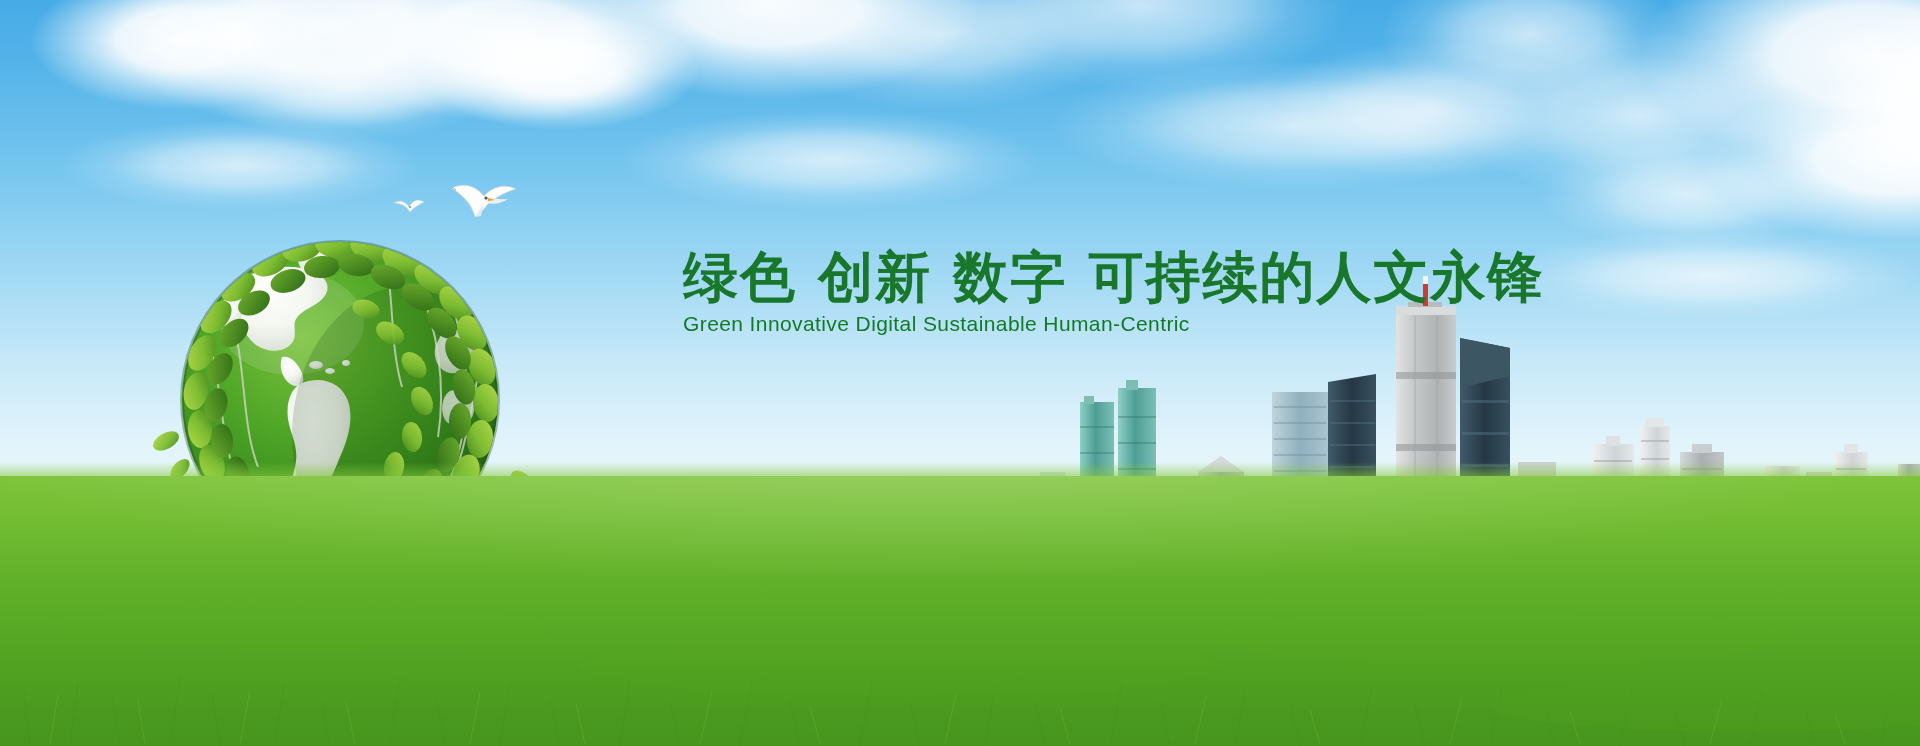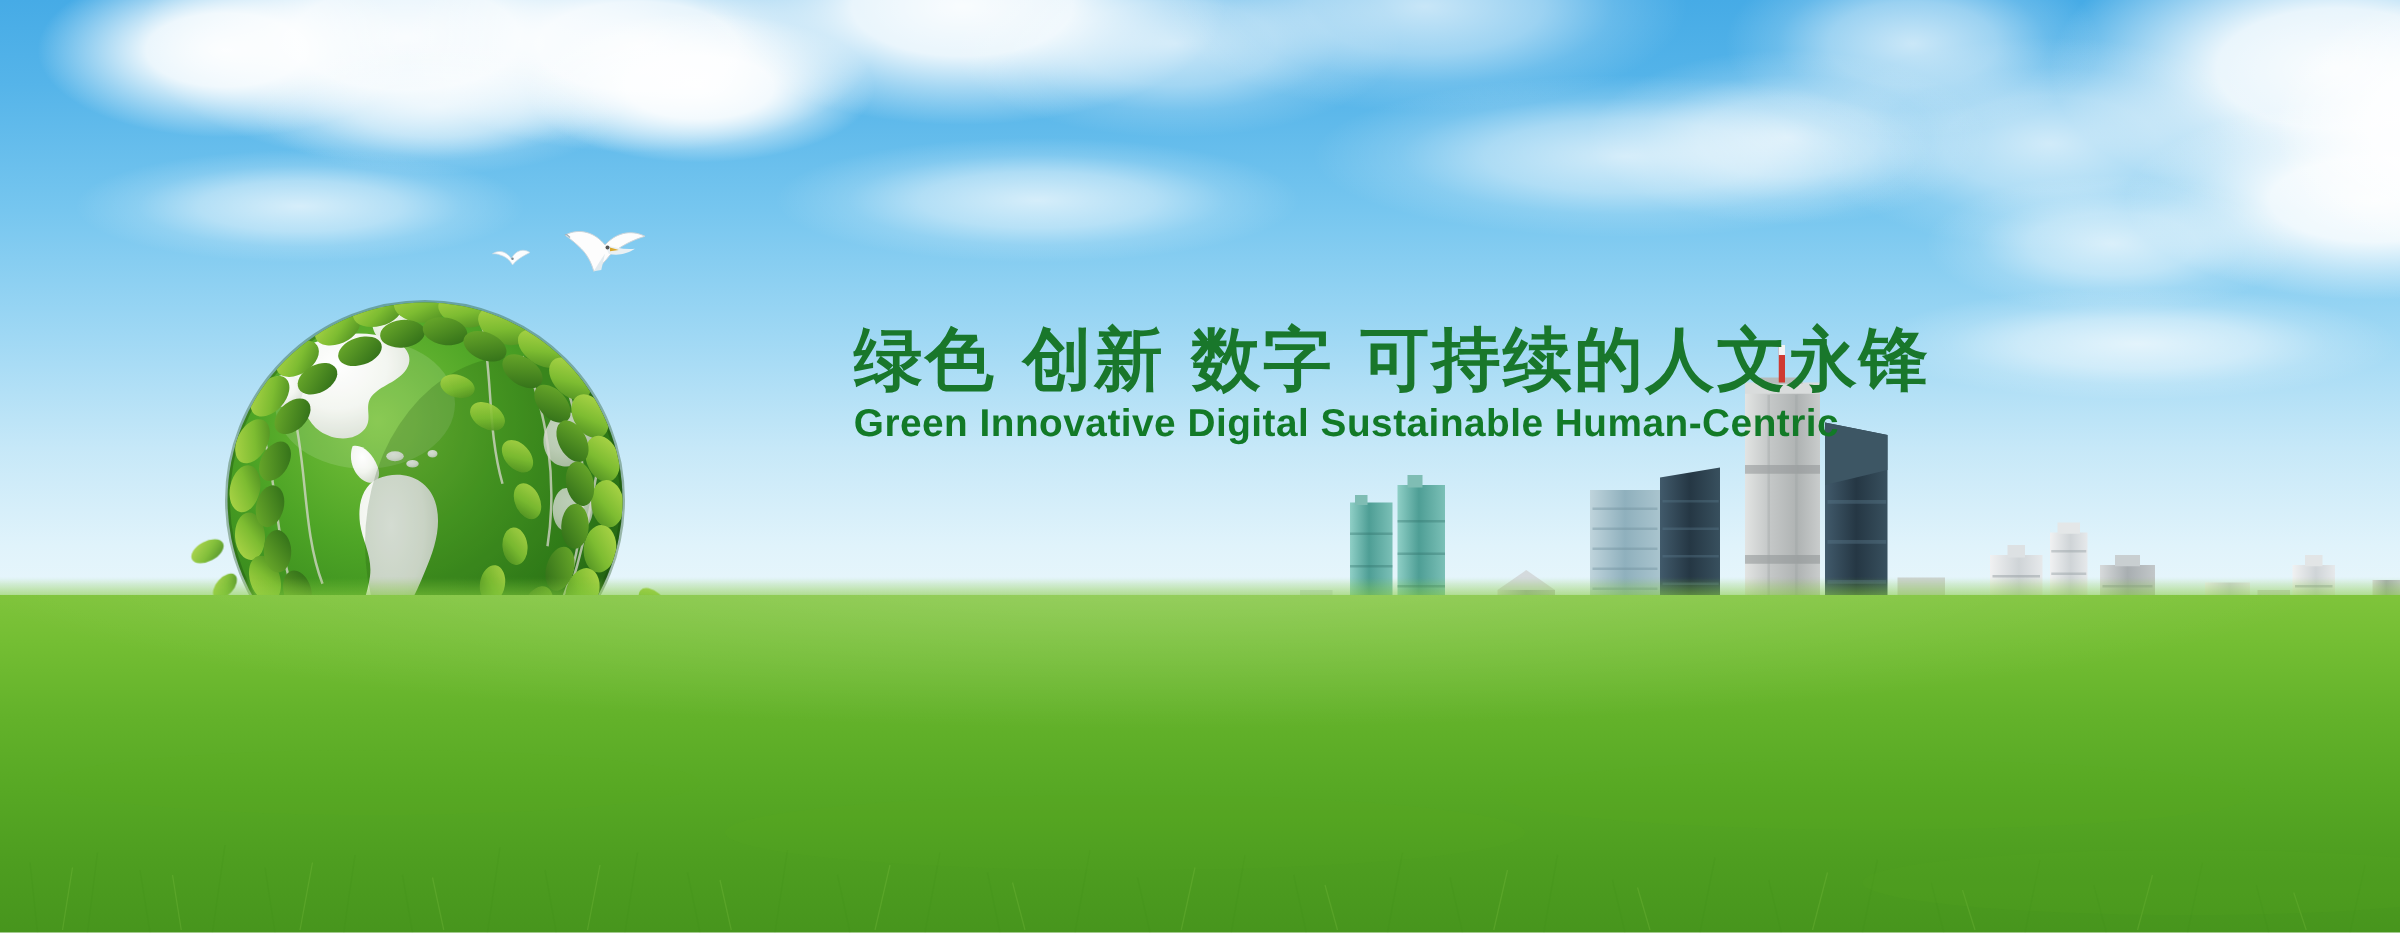--- a/index.html
+++ b/index.html
@@ -108,37 +108,37 @@
         #47951D 100%);
   }
   .grass-top{
     position:absolute; left:0; bottom:248px; width:1920px; height:36px;
     background:linear-gradient(to bottom, rgba(140,200,70,0) 0%, #84C93E 70%, #7FC43B 100%);
   }
   .grass-tex{position:absolute;left:0;bottom:0;width:1920px;height:270px;opacity:.55;}
 
   
   .headline-block{
-    position:absolute; left:683px; top:258px; width:880px;
+    position:absolute; left:683px; top:248px; width:880px;
   }
   .headline-cn{
     margin:0;
     font-family:"DejaVu Sans","Liberation Sans",sans-serif;
     font-size:55px;
     font-weight:700;
     letter-spacing:2px;
     color:#19772B;
     line-height:1.06;
     white-space:nowrap;
   }
   .headline-en{
     margin:6px 0 16px 0;
     font-family:"Liberation Sans","DejaVu Sans",sans-serif;
-    font-size:31px;
-    font-weight:700;
+    font-size:21px;
+    font-weight:400;
     letter-spacing:.4px;
     color:#127A27;
     line-height:1.1;
     white-space:nowrap;
   }
 </style>
 </head>
 <body>
 
 <div id="banner">

